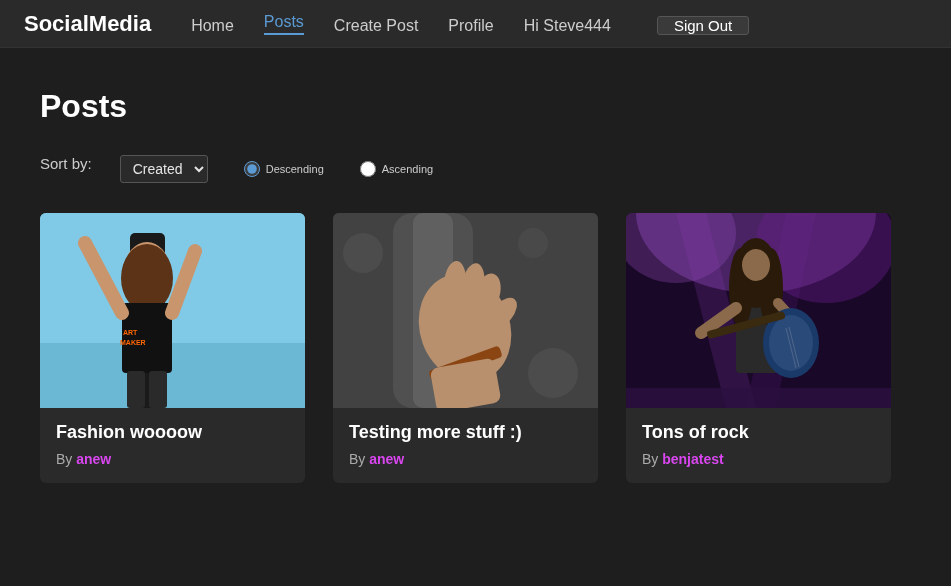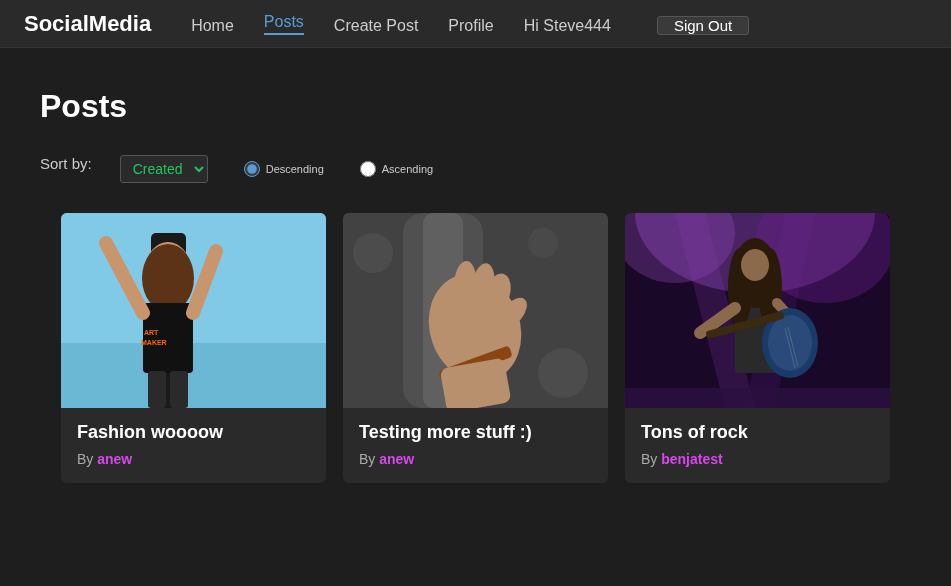--- a/index.html
+++ b/index.html
@@ -84,21 +84,21 @@
       margin-bottom: 30px;
     }
 
     .sort-label {
       font-size: 15px;
       color: #cccccc;
     }
 
     .sort-select {
       background-color: #2a2a2a;
-      color: #22c55e;
+      color: #e5e5e5;
       border: 1px solid #555;
       padding: 4px 8px;
       font-size: 14px;
       cursor: pointer;
       border-radius: 3px;
     }
 
     .sort-option-group {
       display: flex;
       align-items: center;
@@ -114,23 +114,22 @@
     .sort-radio {
       cursor: pointer;
       width: 16px;
       height: 16px;
       accent-color: #5b9bd5;
     }
 
     
     .posts-grid {
       display: flex;
-      gap: 17px;
+      gap: 28px;
       flex-wrap: wrap;
-      justify-content: center;
     }
 
     .post-card {
       background-color: #2a2a2a;
       border-radius: 6px;
       overflow: hidden;
       width: 265px;
       cursor: pointer;
     }
 

